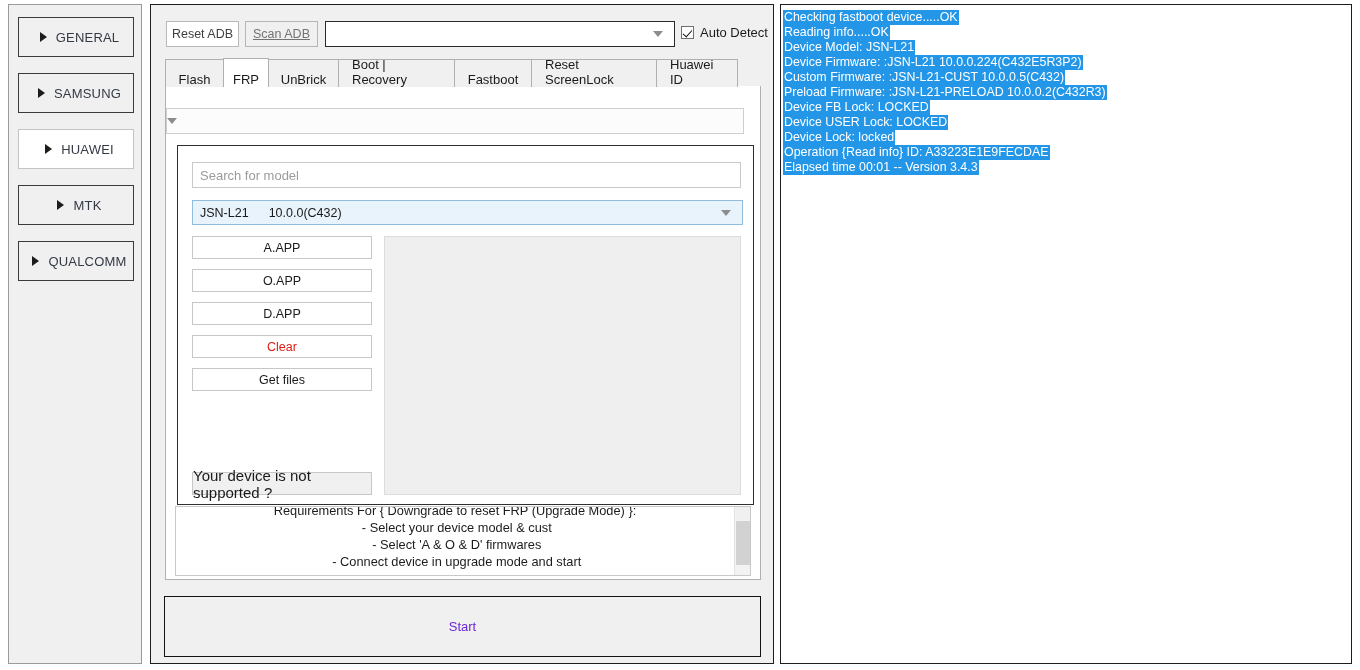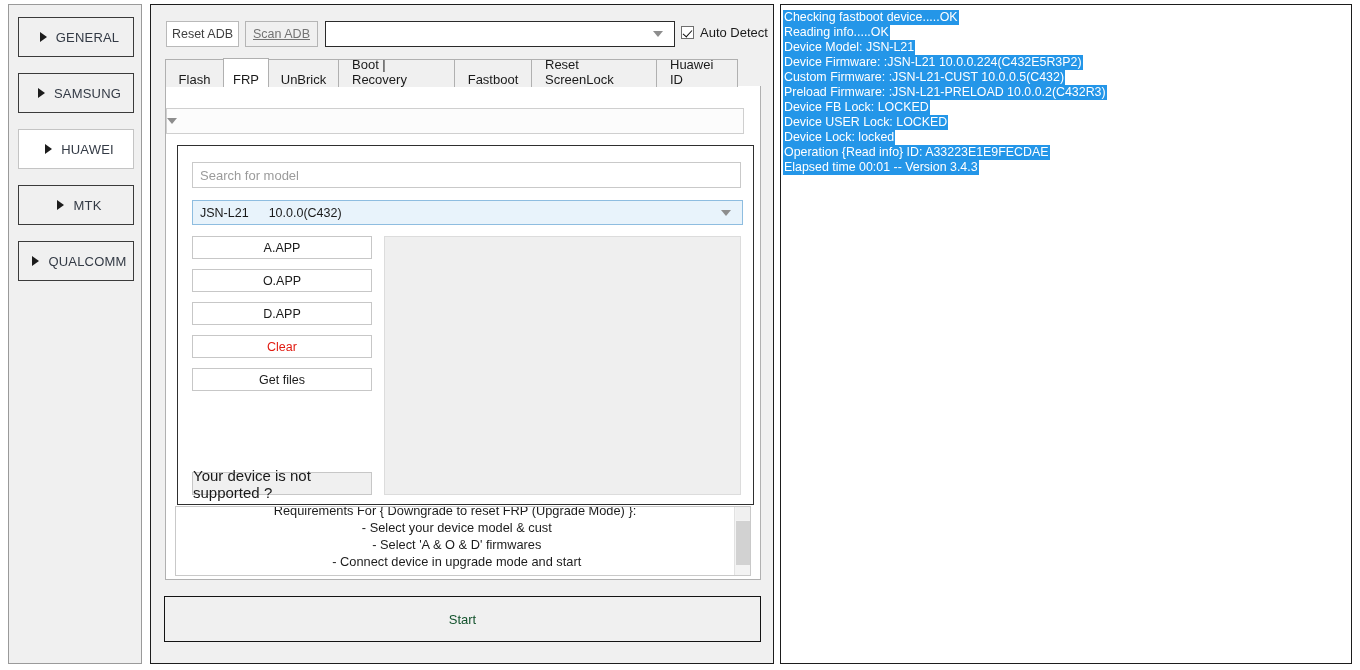--- a/index.html
+++ b/index.html
@@ -239,25 +239,25 @@
     background: #d2d2d2;
   }
   #req-up {
     position: absolute; left: 1px; top: 0px; width: 14px; height: 13px;
     background: #f0f0f0;
   }
 
   
   #start-btn {
     position: absolute; left: 163px; top: 595px;
-    width: 597px; height: 46px;
+    width: 597px; height: 61px;
     background: #f0f0f0;
     border: 1px solid #131313;
     display: flex; align-items: center; justify-content: center;
-    font-size: 13px; color: #14532d;
+    font-size: 13px; color: #6d28d9;
     cursor: pointer;
   }
 
   
   #logpanel {
     position: absolute;
     left: 780px; top: 4px;
     width: 572px; height: 660px;
     background: #ffffff;
     border: 1px solid #1d1d1d;

